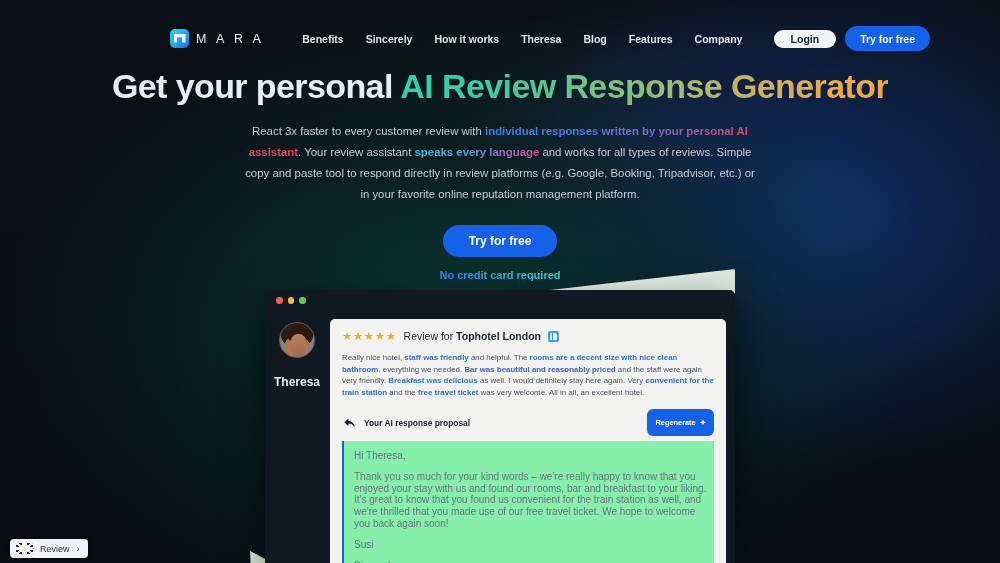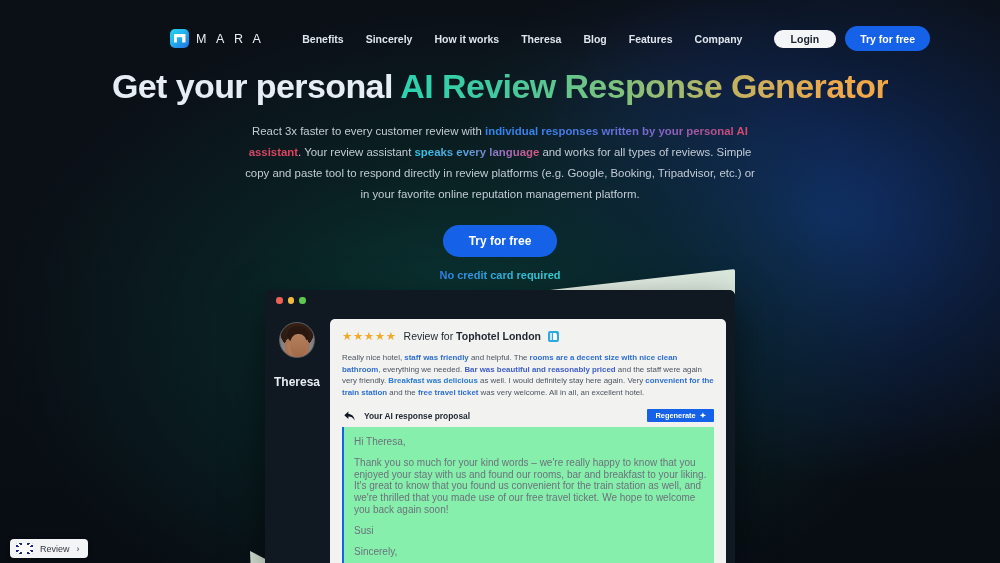--- a/index.html
+++ b/index.html
@@ -338,22 +338,22 @@
     font-weight: 700;
     color: #1d2530;
   }
   .btn-regen {
     margin-left: auto;
     background: #1562e8;
     color: #fff;
     font-size: 7.4px;
     font-weight: 700;
     border: none;
-    border-radius: 1px;
-    padding: 2px 8px;
+    border-radius: 6px;
+    padding: 9px 8px;
     display: flex;
     align-items: center;
     gap: 4px;
     cursor: pointer;
     font-family: inherit;
   }
   .regen-glyph { font-size: 7.5px; line-height: 1; }
 
   .resp-box {
     background: #86efac;

